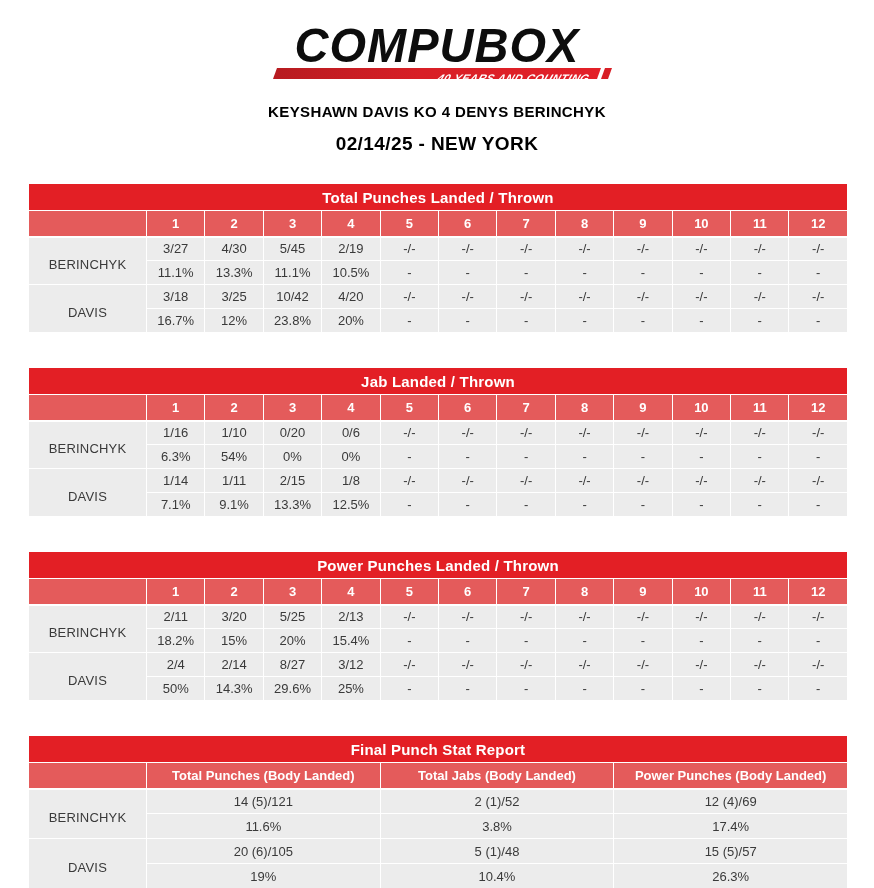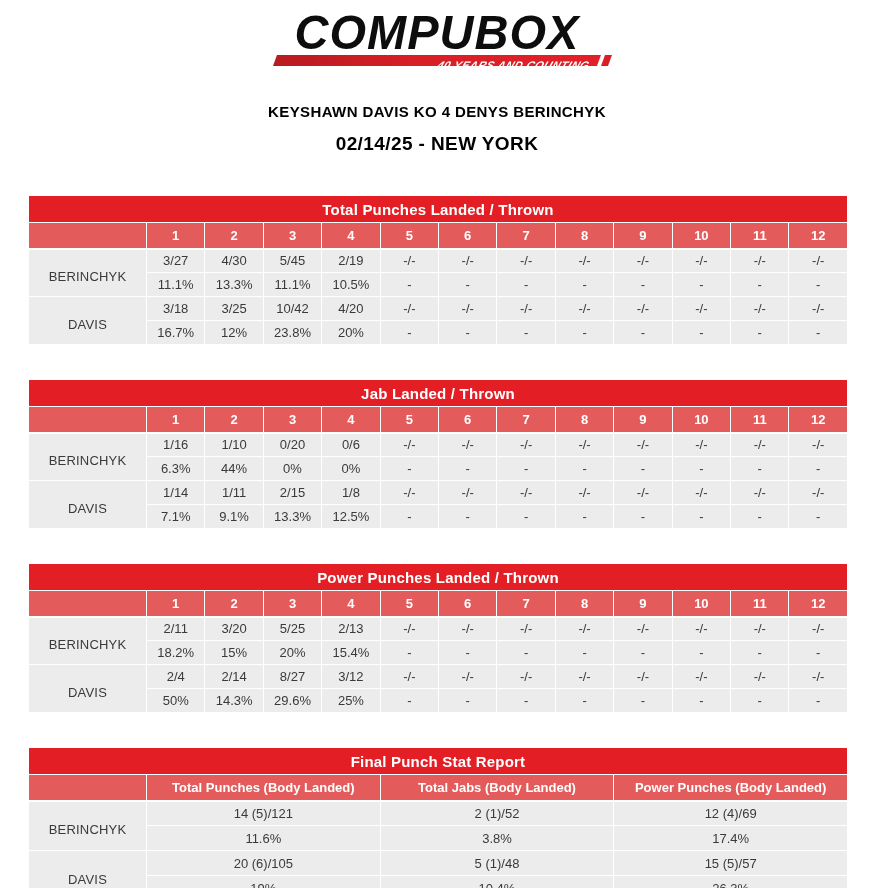--- a/index.html
+++ b/index.html
@@ -9,21 +9,21 @@
     --ink:#3a3a3a;
   }
   *{margin:0;padding:0;box-sizing:border-box;}
   html,body{background:#fff;}
   body{
     width:874px;height:888px;overflow:hidden;
     font-family:"Liberation Sans", sans-serif;
     color:#000;
   }
   
-  .logo-wrap{padding-top:7px;text-align:center;}
+  .logo-wrap{padding-top:20px;text-align:center;}
   .logo-text{
     display:inline-block;
     font-size:47px;line-height:50px;font-weight:bold;font-style:italic;
     letter-spacing:1px;color:#0d0d0d;
     transform:scaleY(1.04);
   }
   .logo-bar{
     width:324px;height:11px;margin:-2px auto 0;
     background:linear-gradient(90deg,#b71b20 0%,#d81f26 45%,#e32028 100%);
     transform:skewX(-20deg);
@@ -33,28 +33,28 @@
   .logo-bar::after{
     content:"";position:absolute;right:-11px;top:0;width:7px;height:11px;
     background:#d81f26;
   }
   .logo-tagline{
     display:inline-block;
     font-size:11px;line-height:11px;font-weight:bold;font-style:italic;
     color:#fff;padding-right:8px;letter-spacing:.5px;white-space:nowrap;
   }
   
-  .fight-title{margin-top:37px;text-align:center;font-size:15px;font-weight:bold;letter-spacing:.4px;}
+  .fight-title{margin-top:24px;text-align:center;font-size:15px;font-weight:bold;letter-spacing:.4px;}
   .fight-sub{margin-top:13px;text-align:center;font-size:19px;font-weight:bold;letter-spacing:.4px;}
   
   .content{margin-left:28px;width:820px;}
   table.stat{
     border-collapse:collapse;table-layout:fixed;width:820px;margin-top:34px;
   }
-  table.stat.first{margin-top:40px;}
+  table.stat.first{margin-top:28px;}
   table.stat th,table.stat td{
     border:1px solid #fff;text-align:center;vertical-align:middle;
   }
   th.title-cell{
     background:var(--red);color:#fff;font-size:15px;font-weight:bold;
     height:27px;border-bottom:2px solid #fff;letter-spacing:.2px;
   }
   tr.head-row th{
     background:var(--red2);color:#fff;font-size:13px;font-weight:bold;
     height:26px;border-bottom:2px solid #fff;
@@ -223,21 +223,21 @@
       <td>-/-</td>
       <td>-/-</td>
       <td>-/-</td>
       <td>-/-</td>
       <td>-/-</td>
       <td>-/-</td>
       <td>-/-</td>
     </tr>
     <tr>
       <td>6.3%</td>
-      <td>44%</td>
+      <td>54%</td>
       <td>0%</td>
       <td>0%</td>
       <td>-</td>
       <td>-</td>
       <td>-</td>
       <td>-</td>
       <td>-</td>
       <td>-</td>
       <td>-</td>
       <td>-</td>

